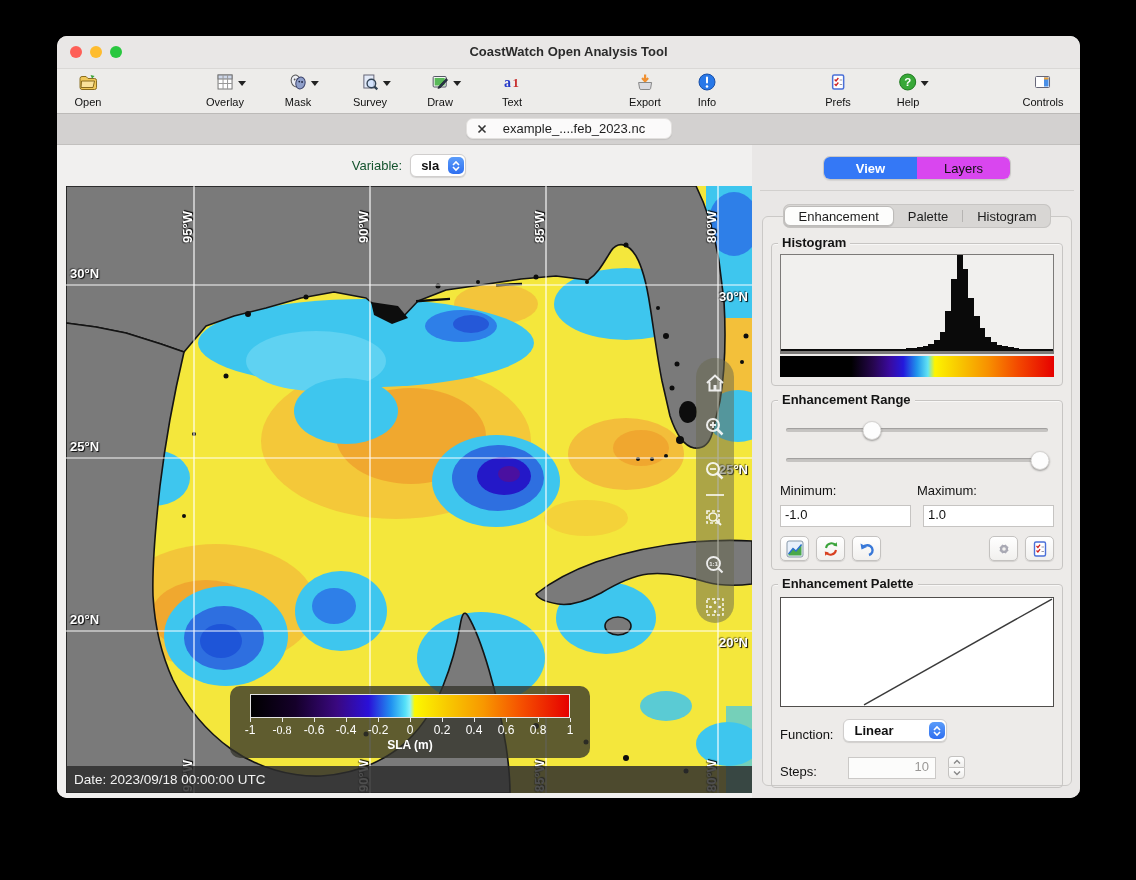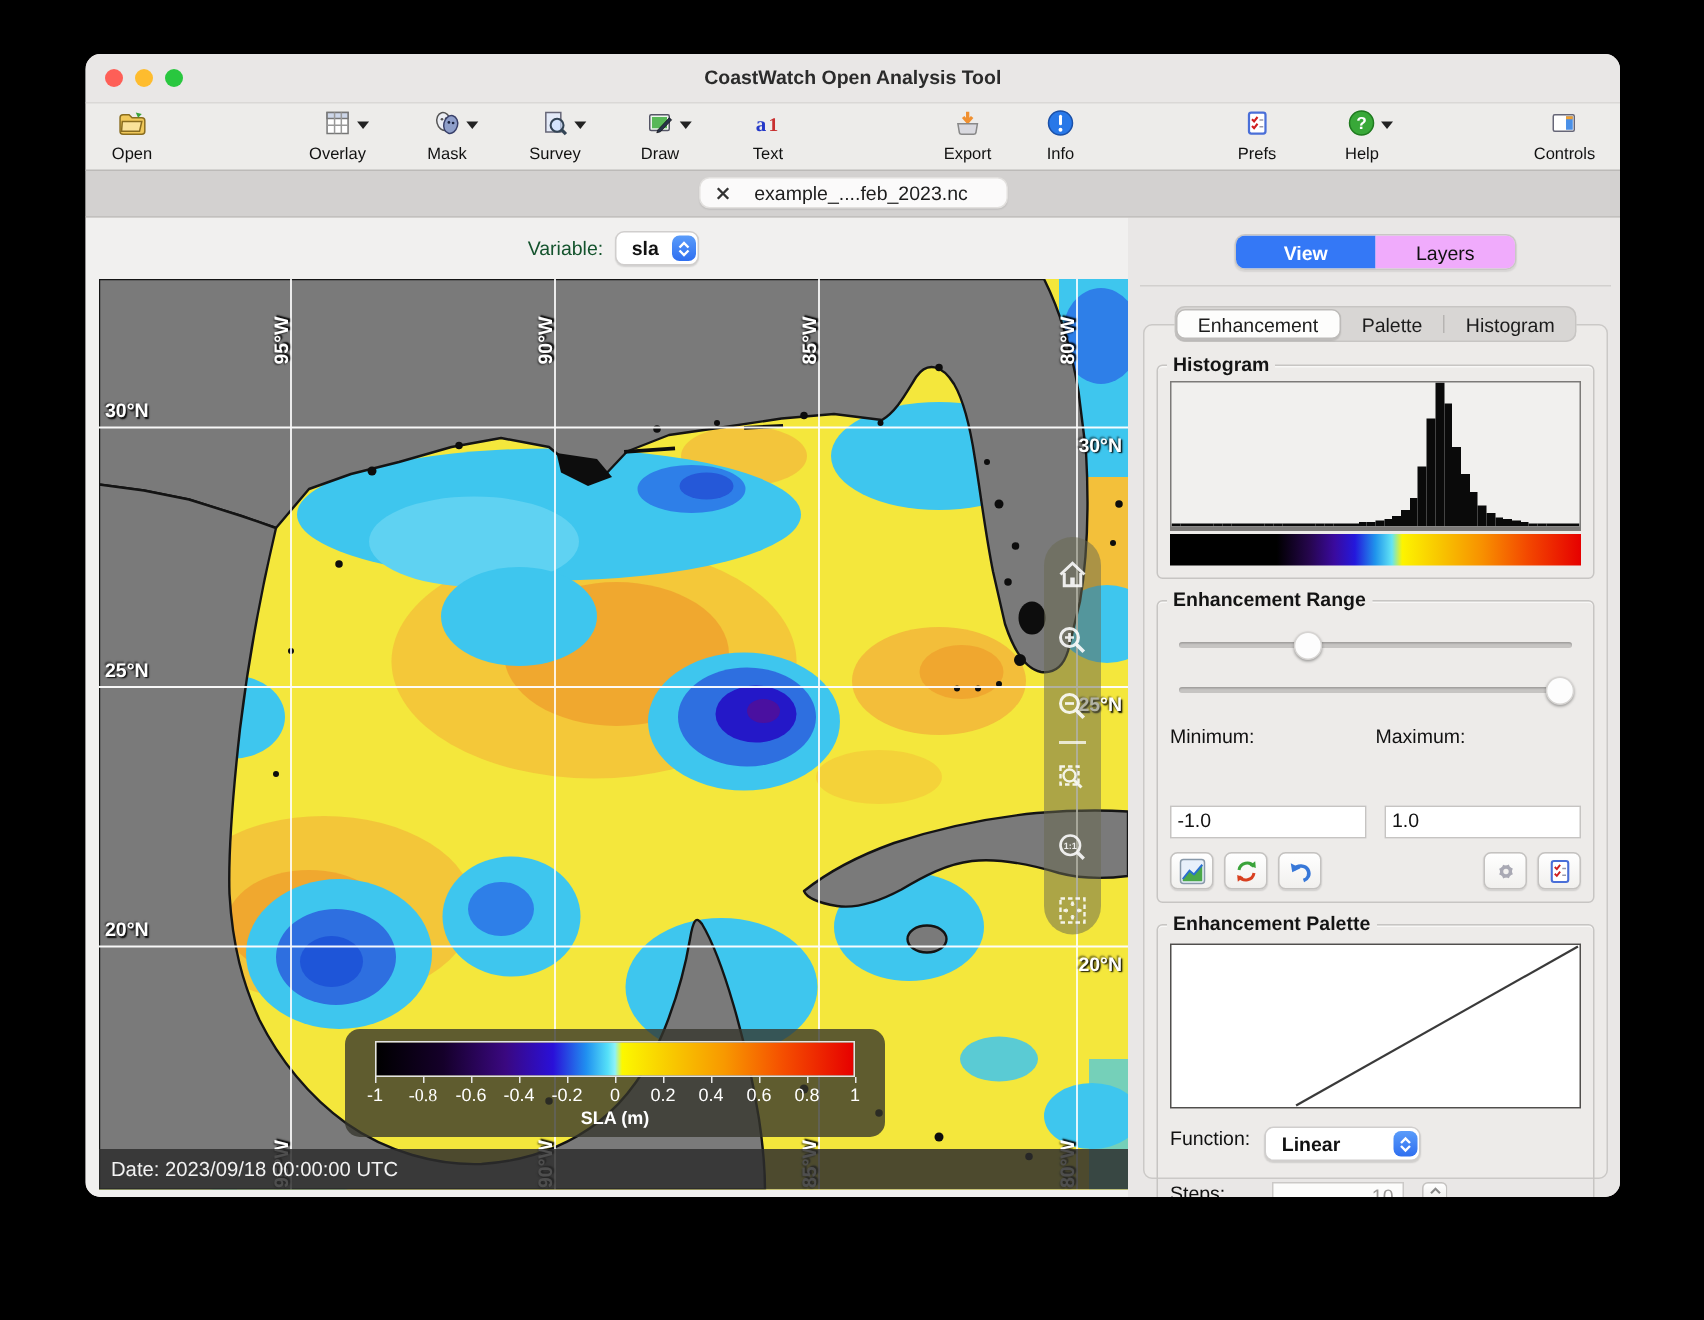--- a/index.html
+++ b/index.html
@@ -51,21 +51,21 @@
   .lticks{position:absolute;left:20px;right:20px;top:32px;height:20px;}
   .ltick{position:absolute;transform:translateX(-50%);font-size:12px;color:#fff;top:5px;}
   .lmark{position:absolute;width:1px;height:4px;background:#e8e8e8;top:0;}
   .llabel{position:absolute;left:0;right:0;top:52px;text-align:center;font-size:12px;font-weight:700;color:#fff;}
   
   .rightpane{flex:1;box-sizing:border-box;padding:0 8px 0 10px;background:#e9e7e6;}
   .segwrap{display:flex;justify-content:center;margin-top:11px;}
   .segctl{display:flex;width:186px;height:22px;border-radius:7px;overflow:hidden;border:1px solid #c9c7c5;box-shadow:0 1px 1px rgba(0,0,0,.08);}
   .seg{flex:1;display:flex;align-items:center;justify-content:center;font-size:13px;}
   .seg.sel{background:#3478f6;color:#fff;font-weight:700;}
-  .seg.uns{background:#f0abfc;color:#111;}
+  .seg.uns{background:#d946ef;color:#111;}
   .rdivider{height:1px;background:#d2d0ce;margin:10px -2px 0;}
   .tabsrow{position:relative;z-index:3;display:flex;justify-content:center;margin-top:13px;}
   .tabbar{display:flex;align-items:center;background:#d8d6d4;border-radius:7px;padding:1px;height:22px;box-shadow:inset 0 0 0 1px #c7c5c3;}
   .tabseg{padding:0 14px;font-size:13px;color:#1c1c1c;display:flex;align-items:center;height:20px;}
   .tabseg.sel{background:#fdfdfc;border:1px solid #bdbbb9;border-radius:6px;box-shadow:0 1px 1px rgba(0,0,0,.12);height:20px;box-sizing:border-box;}
   .tabsep{width:1px;height:12px;background:#b6b4b2;}
   .mainpanel{position:relative;z-index:1;margin-top:-12px;border:1px solid #cbc9c7;border-radius:6px;
     background:#edebe9;padding:20px 7px 10px;height:538px;box-sizing:content-box;}
   .group{position:relative;border:1px solid #c7c5c3;border-radius:4px;margin:6px 1px 14px;padding:12px 8px 8px;box-shadow:inset 0 1px 0 rgba(255,255,255,.6);}
   .glabel{position:absolute;top:-9px;left:6px;background:#edebe9;padding:0 4px;font-size:13px;font-weight:700;color:#141414;}
@@ -75,28 +75,28 @@
   .palstrip{height:21px;margin-top:2px;
     background:linear-gradient(to right,#000 0%,#000 26%,#26064e 34%,#3a0a9e 40%,#2418dc 45%,#2095ec 50%,#62e4f4 54%,#fdf400 56.5%,#f8c400 66%,#f89000 76%,#f34800 87%,#e60000 100%);}
   
   .slider{position:relative;height:26px;margin:4px 6px 0;}
   .strack{position:absolute;left:0;right:0;top:11px;height:4px;border-radius:2px;background:#c6c4c2;box-shadow:inset 0 1px 1px rgba(0,0,0,.2);}
   .sthumb{position:absolute;top:4px;width:17px;height:17px;border-radius:50%;background:#fdfdfd;border:1px solid #d6d4d2;
     box-shadow:0 1px 2px rgba(0,0,0,.35);transform:translateX(-50%);}
   .mmrow{display:flex;margin-top:10px;}
   .mmcol{flex:1;font-size:13px;color:#111;}
   .fieldrow{display:flex;gap:12px;margin-top:7px;}
-  .tfield{flex:1;height:19px;background:#fff;border:1px solid #c6c4c2;font-size:13px;color:#111;padding:1px 4px 0;margin-top:32px;}
+  .tfield{flex:1;height:19px;background:#fff;border:1px solid #c6c4c2;font-size:13px;color:#111;padding:1px 4px 0;}
   .btnrow{display:flex;align-items:center;margin-top:9px;gap:7px;}
   .sqbtn{width:27px;height:23px;border-radius:5px;background:linear-gradient(#ffffff,#f1f0ee);border:1px solid #c4c2c0;
     box-shadow:0 1px 1px rgba(0,0,0,.12);display:flex;align-items:center;justify-content:center;}
   .spacer{flex:1;}
   
   .funcplot{height:108px;border:1px solid #504e4c;background:#fff;position:relative;}
-  .funcrow{display:flex;align-items:flex-start;margin-top:12px;gap:10px;font-size:13px;color:#111;}
+  .funcrow{display:flex;align-items:flex-end;margin-top:12px;gap:10px;font-size:13px;color:#111;}
   .stepsfield{width:74px;height:19px;background:#fcfcfb;border:1px solid #cbc9c7;color:#9a9896;font-size:13px;text-align:right;padding:1px 6px 0;}
   .minicolumn{display:inline-flex;flex-direction:column;margin-left:2px;}
   .minibtn{width:15px;height:10px;background:linear-gradient(#fff,#efeeec);border:1px solid #c4c2c0;display:flex;align-items:center;justify-content:center;}
   .minibtn.up{border-radius:4px 4px 0 0;border-bottom:none;}
   .minibtn.dn{border-radius:0 0 4px 4px;}
 </style>
 </head>
 <body>
 
 <div class="window">

